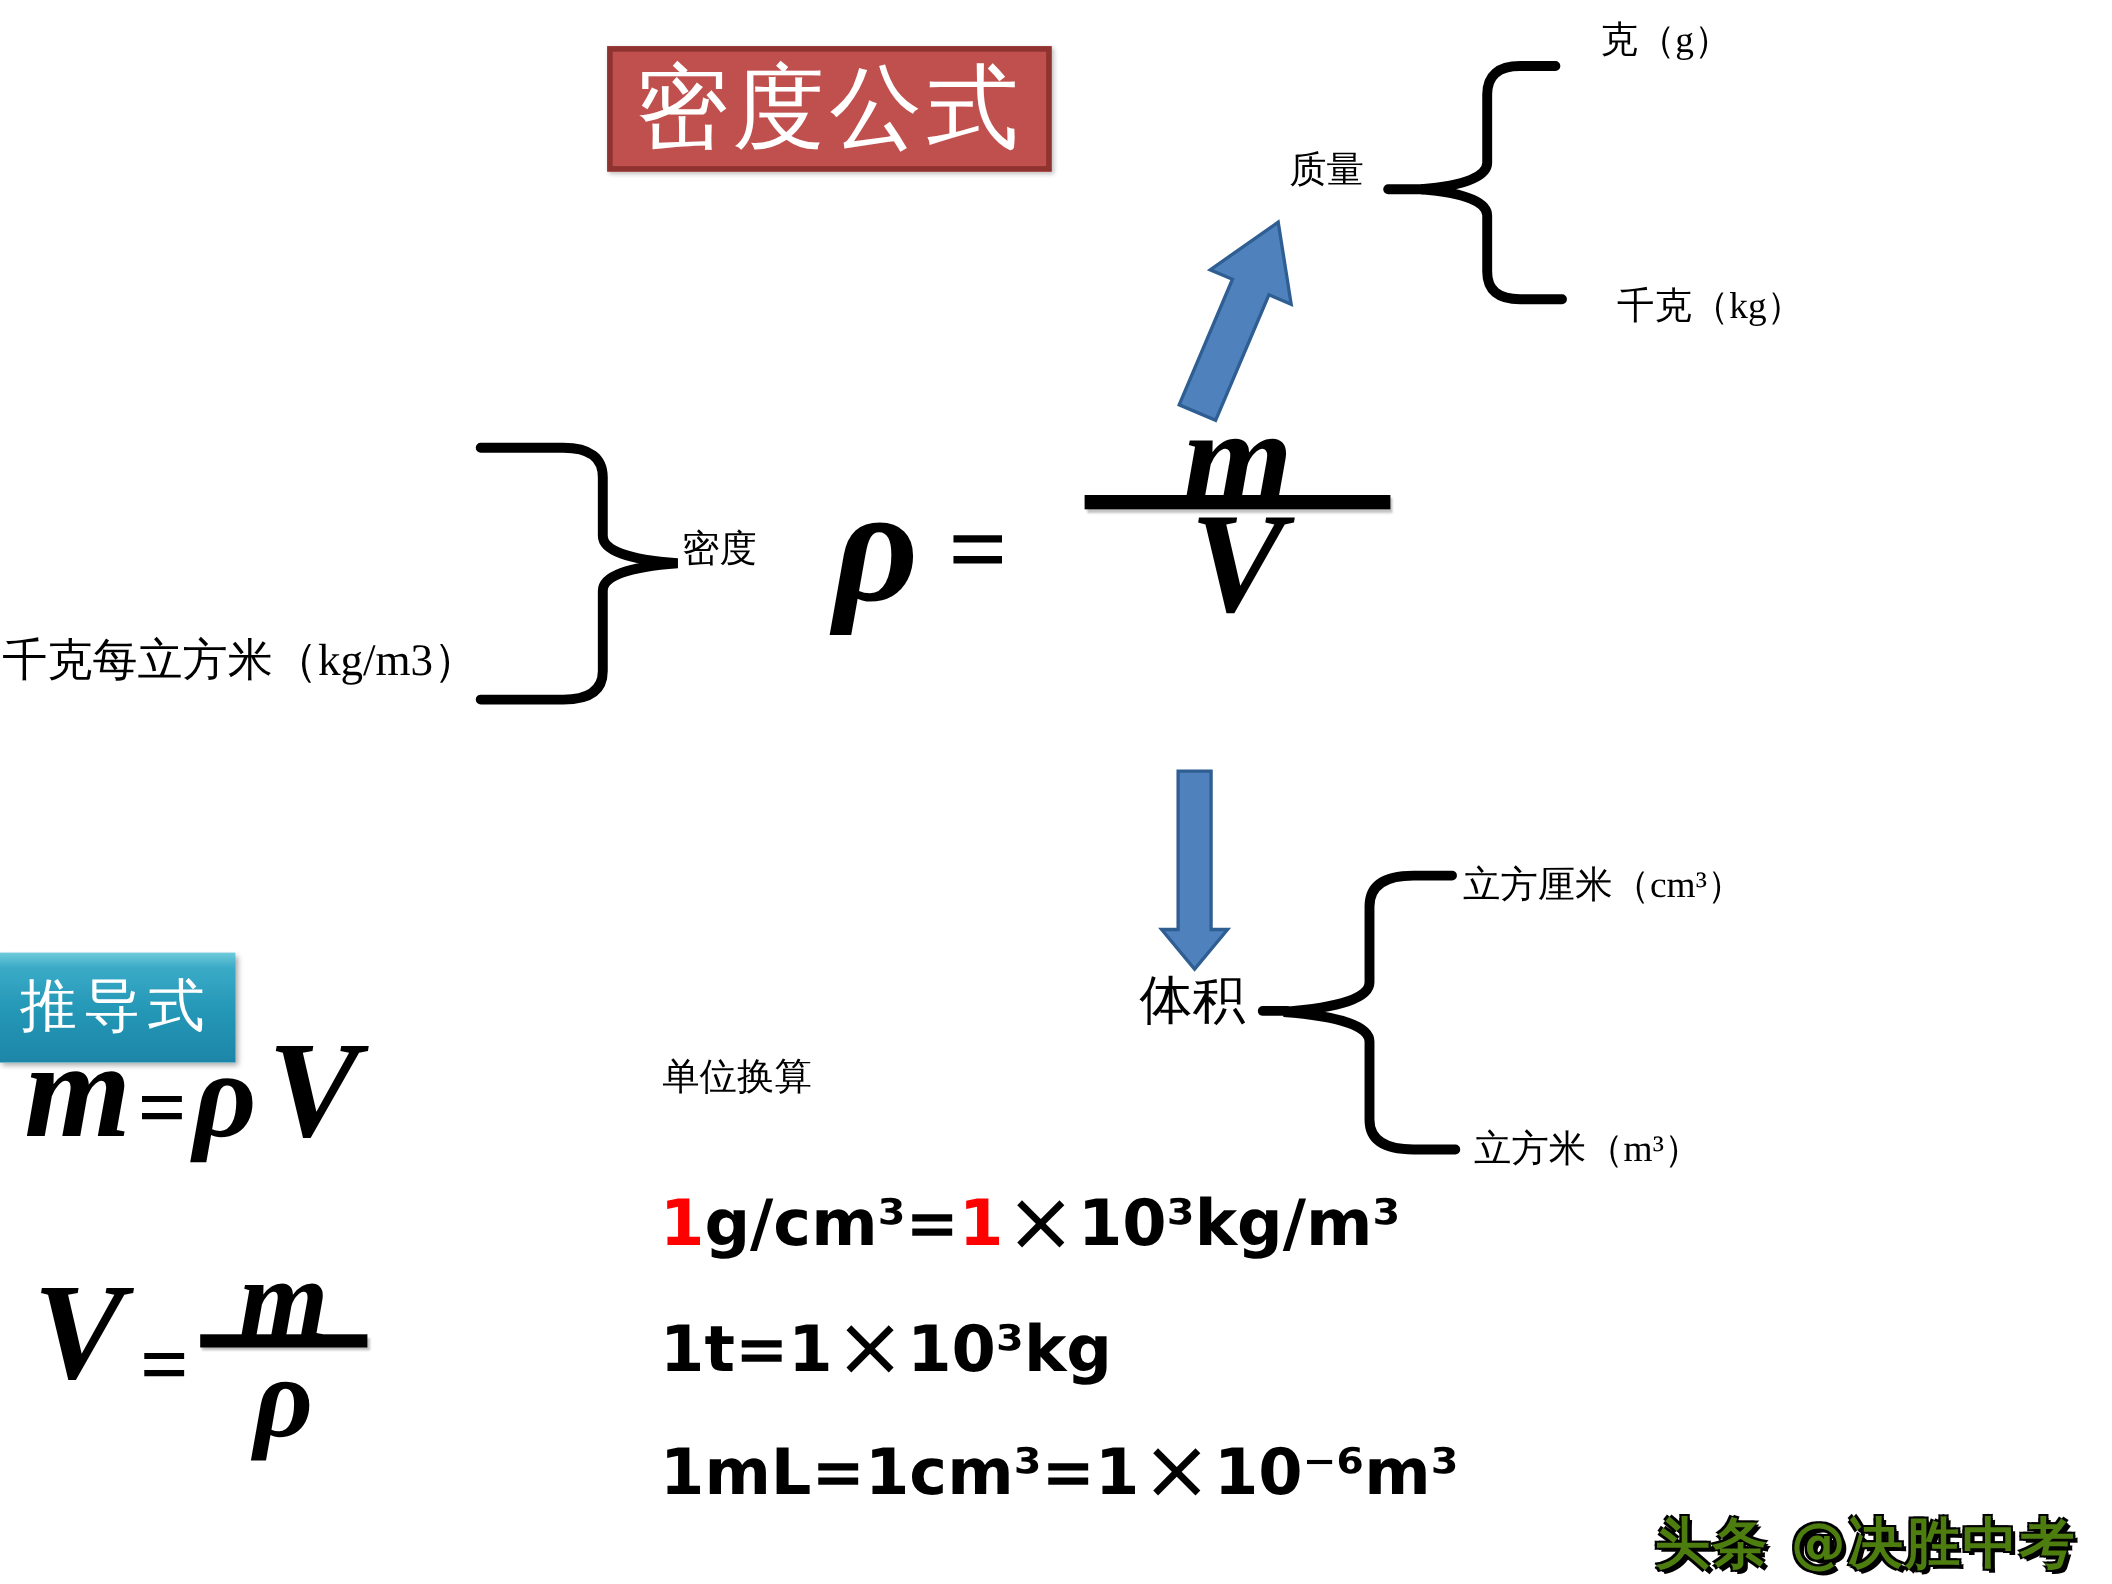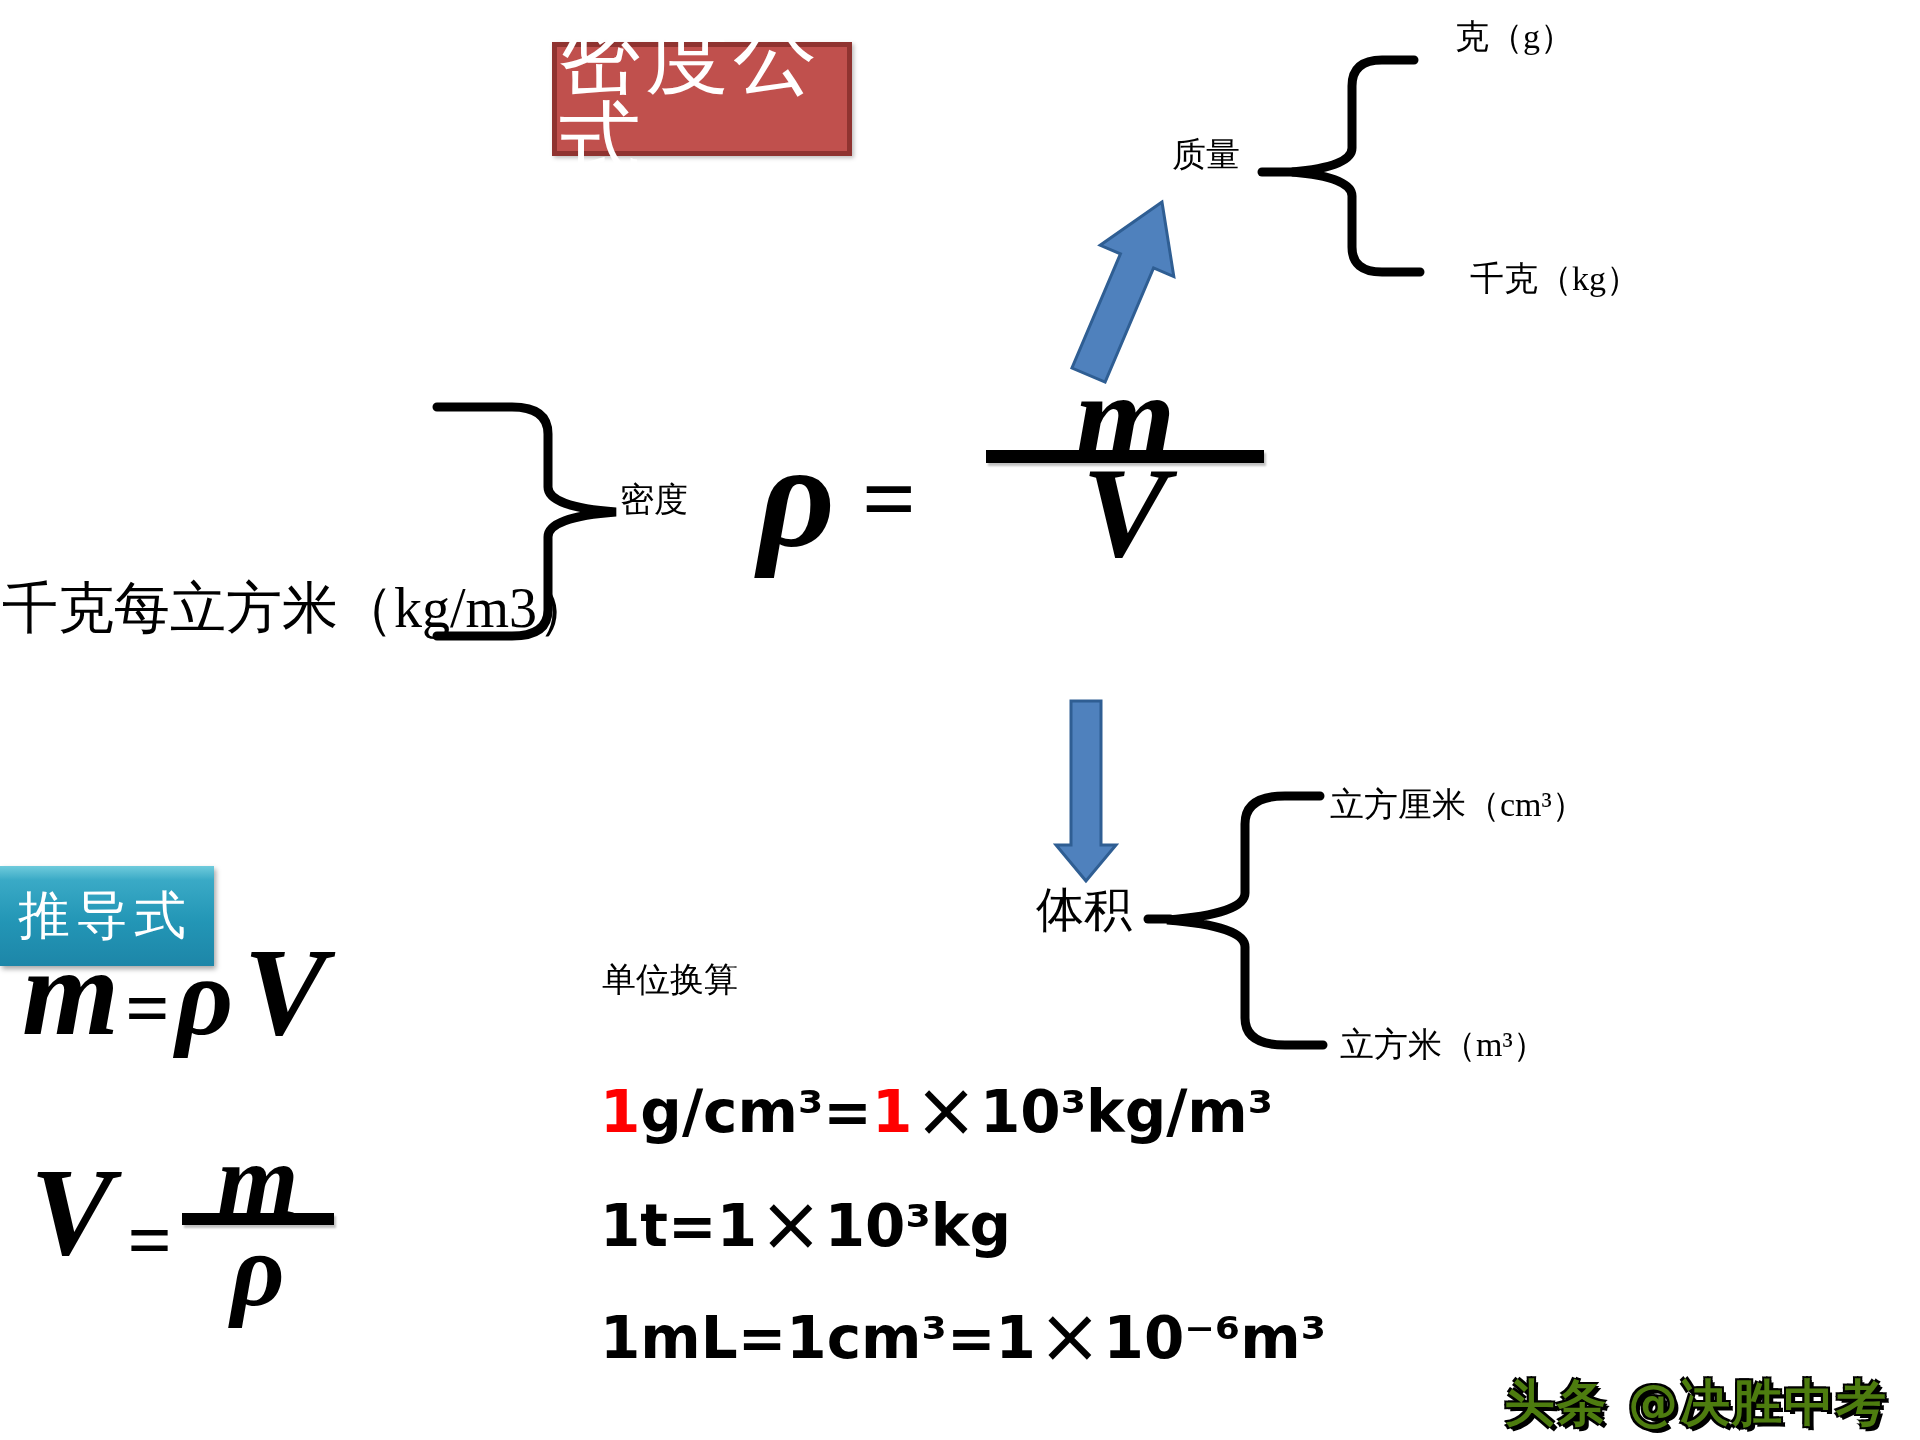--- a/index.html
+++ b/index.html
@@ -3,21 +3,21 @@
 <meta charset="utf-8">
 <style>
   html,body{margin:0;padding:0;background:#fff;}
   .canvas{
     position:relative;width:1920px;height:1440px;background:#ffffff;overflow:hidden;
     font-family:"Liberation Serif","DejaVu Serif",serif;color:#000;
   }
   .abs{position:absolute;line-height:1;}
   
   .title-box{
-    left:552px;top:42px;width:300px;height:114px;
+    left:552px;top:42px;width:404px;height:114px;
     background:#c0504d;border:5px solid #8f3330;box-sizing:border-box;
     display:flex;align-items:center;justify-content:center;
     box-shadow:2px 2px 4px rgba(0,0,0,.25);
   }
   .title-box span{color:#fff;font-size:84px;letter-spacing:4px;}
   
   .lbl{font-size:34px;white-space:nowrap;}
   
   .layer{position:absolute;left:0;top:0;width:1920px;height:1440px;pointer-events:none;}
   .brace{fill:none;stroke:#000;stroke-width:9;stroke-linecap:round;}
@@ -86,21 +86,21 @@
   </svg>
 
   <div class="abs title-box">
     <span>密度公式</span>
   </div>
 
   <div class="abs lbl" style="left:1172px;top:138px;">质量</div>
   <div class="abs lbl" style="left:1455px;top:20px;">克（g）</div>
   <div class="abs lbl" style="left:1470px;top:262px;">千克（kg）</div>
 
-  <div class="abs lbl" style="left:2px;top:580px;font-size:56px;text-align:right;">千克每立方米（kg/m3）</div>
+  <div class="abs lbl" style="left:2px;top:580px;font-size:41px;text-align:right;">千克每立方米（kg/m3）</div>
   <div class="abs lbl" style="left:620px;top:483px;">密度</div>
 
   <div class="abs lbl" style="left:1036px;top:886px;font-size:48px;">体积</div>
   <div class="abs lbl" style="left:1330px;top:770px;margin-top:18px;">立方厘米（cm³）</div>
   <div class="abs lbl" style="left:1340px;top:1012px;margin-top:16px;">立方米（m³）</div>
 
   <div class="abs f-main-rho">ρ</div>
   <div class="abs f-main-eq">=</div>
   <div class="abs fraction frac-main">
     <span class="num">m</span>

